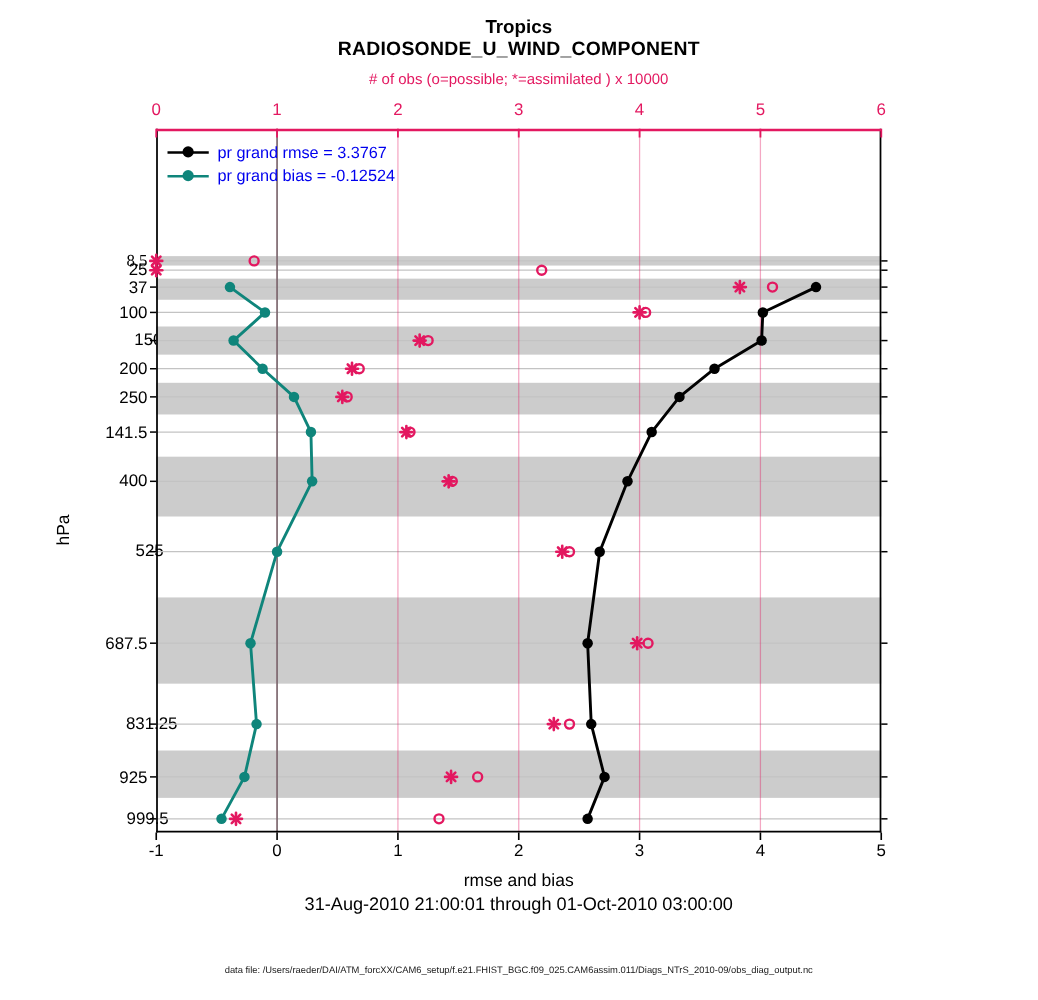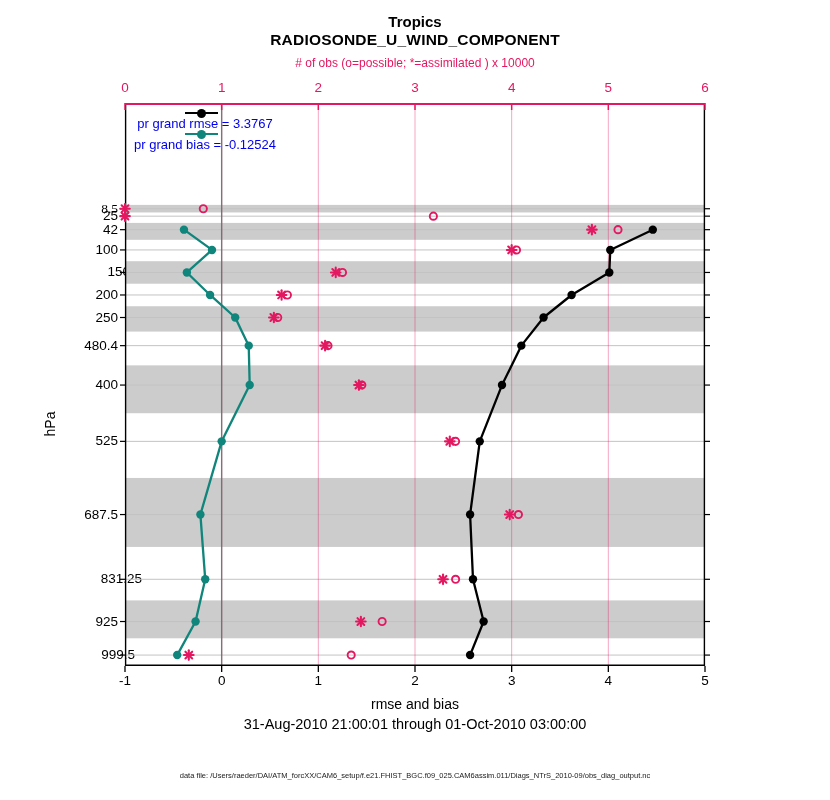--- a/index.html
+++ b/index.html
@@ -13,21 +13,21 @@
   .ticklab{font-size:13.5px;position:absolute;width:44px;text-align:center;}
   .topticklab{color:var(--mag);}
   .ylab{position:absolute;width:120px;text-align:right;font-size:13.5px;}
   .hpa{top:416px;left:38px;font-size:14px;transform:rotate(-90deg);}
   .xlabel{top:696px;font-size:14px;}
   .datespan{top:716px;font-size:14.5px;}
   .datafile{top:771px;font-size:7.5px;color:#1a1a1a;}
   .plot{left:125px;top:103px;width:580px;height:563px;}
   svg{overflow:visible;display:block;}
   .legend{position:absolute;left:9px;top:9px;font-size:13px;line-height:19px;white-space:nowrap;}
-  .lrow{display:flex;align-items:center;flex-direction:column;}
+  .lrow{display:flex;align-items:center;}
   .sw{display:inline-block;width:33px;height:0;border-top:2.6px solid currentColor;position:relative;margin-right:7px;}
   .sw::after{content:"";position:absolute;left:12px;top:-5.5px;width:9px;height:9px;border-radius:50%;background:currentColor;}
   .ltext{color:var(--legendblue);}
 </style>
 </head>
 <body>
 
 <div class="page">
 
   <div class="abs ctr t2">RADIOSONDE_U_WIND_COMPONENT</div>
@@ -39,28 +39,28 @@
       <div class="ticklab topticklab" style="left: 199.667px; top: 80px;">1</div>
       <div class="ticklab topticklab" style="left: 296.333px; top: 80px;">2</div>
       <div class="ticklab topticklab" style="left: 393px; top: 80px;">3</div>
       <div class="ticklab topticklab" style="left: 489.667px; top: 80px;">4</div>
       <div class="ticklab topticklab" style="left: 586.333px; top: 80px;">5</div>
       <div class="ticklab topticklab" style="left: 683px; top: 80px;">6</div>
     </div>
   <div id="yticks">
       <div class="ylab" style="left: 0px; top: 200.728px; width: 118px; font-family: Liberation Serif, serif;">8.5</div>
       <div class="ylab" style="left: 0px; top: 208.16px; width: 118px;">25</div>
-      <div class="ylab" style="left: 0px; top: 221.672px; width: 118px;">42</div>
+      <div class="ylab" style="left: 0px; top: 221.672px; width: 118px;">37</div>
       <div class="ylab" style="left: 0px; top: 241.94px; width: 118px;">100</div>
       <div class="ylab" style="left: 0px; top: 264.46px; width: 118px; margin-left: 12px;">150</div>
       <div class="ylab" style="left: 0px; top: 286.98px; width: 118px;">200</div>
       <div class="ylab" style="left: 0px; top: 309.5px; width: 118px;">250</div>
-      <div class="ylab" style="left: 0px; top: 337.65px; width: 118px;">480.4</div>
+      <div class="ylab" style="left: 0px; top: 337.65px; width: 118px;">141.5</div>
       <div class="ylab" style="left: 0px; top: 377.06px; width: 118px;">400</div>
-      <div class="ylab" style="left: 0px; top: 433.36px; width: 118px;">525</div>
+      <div class="ylab" style="left: 0px; top: 433.36px; width: 118px; padding-left: 13px;">525</div>
       <div class="ylab" style="left: 0px; top: 506.55px; width: 118px;">687.5</div>
       <div class="ylab" style="left: 0px; top: 571.295px; width: 118px; padding-left: 24px;">831.25</div>
       <div class="ylab" style="left: 0px; top: 613.52px; width: 118px;">925</div>
       <div class="ylab" style="left: 0px; top: 647.075px; width: 118px; margin-left: 17px;">999.5</div>
     </div>
   <div id="xticks">
       <div class="ticklab" style="left: 103px; top: 673px;">-1</div>
       <div class="ticklab" style="left: 199.667px; top: 673px;">0</div>
       <div class="ticklab" style="left: 296.333px; top: 673px;">1</div>
       <div class="ticklab" style="left: 393px; top: 673px;">2</div>

